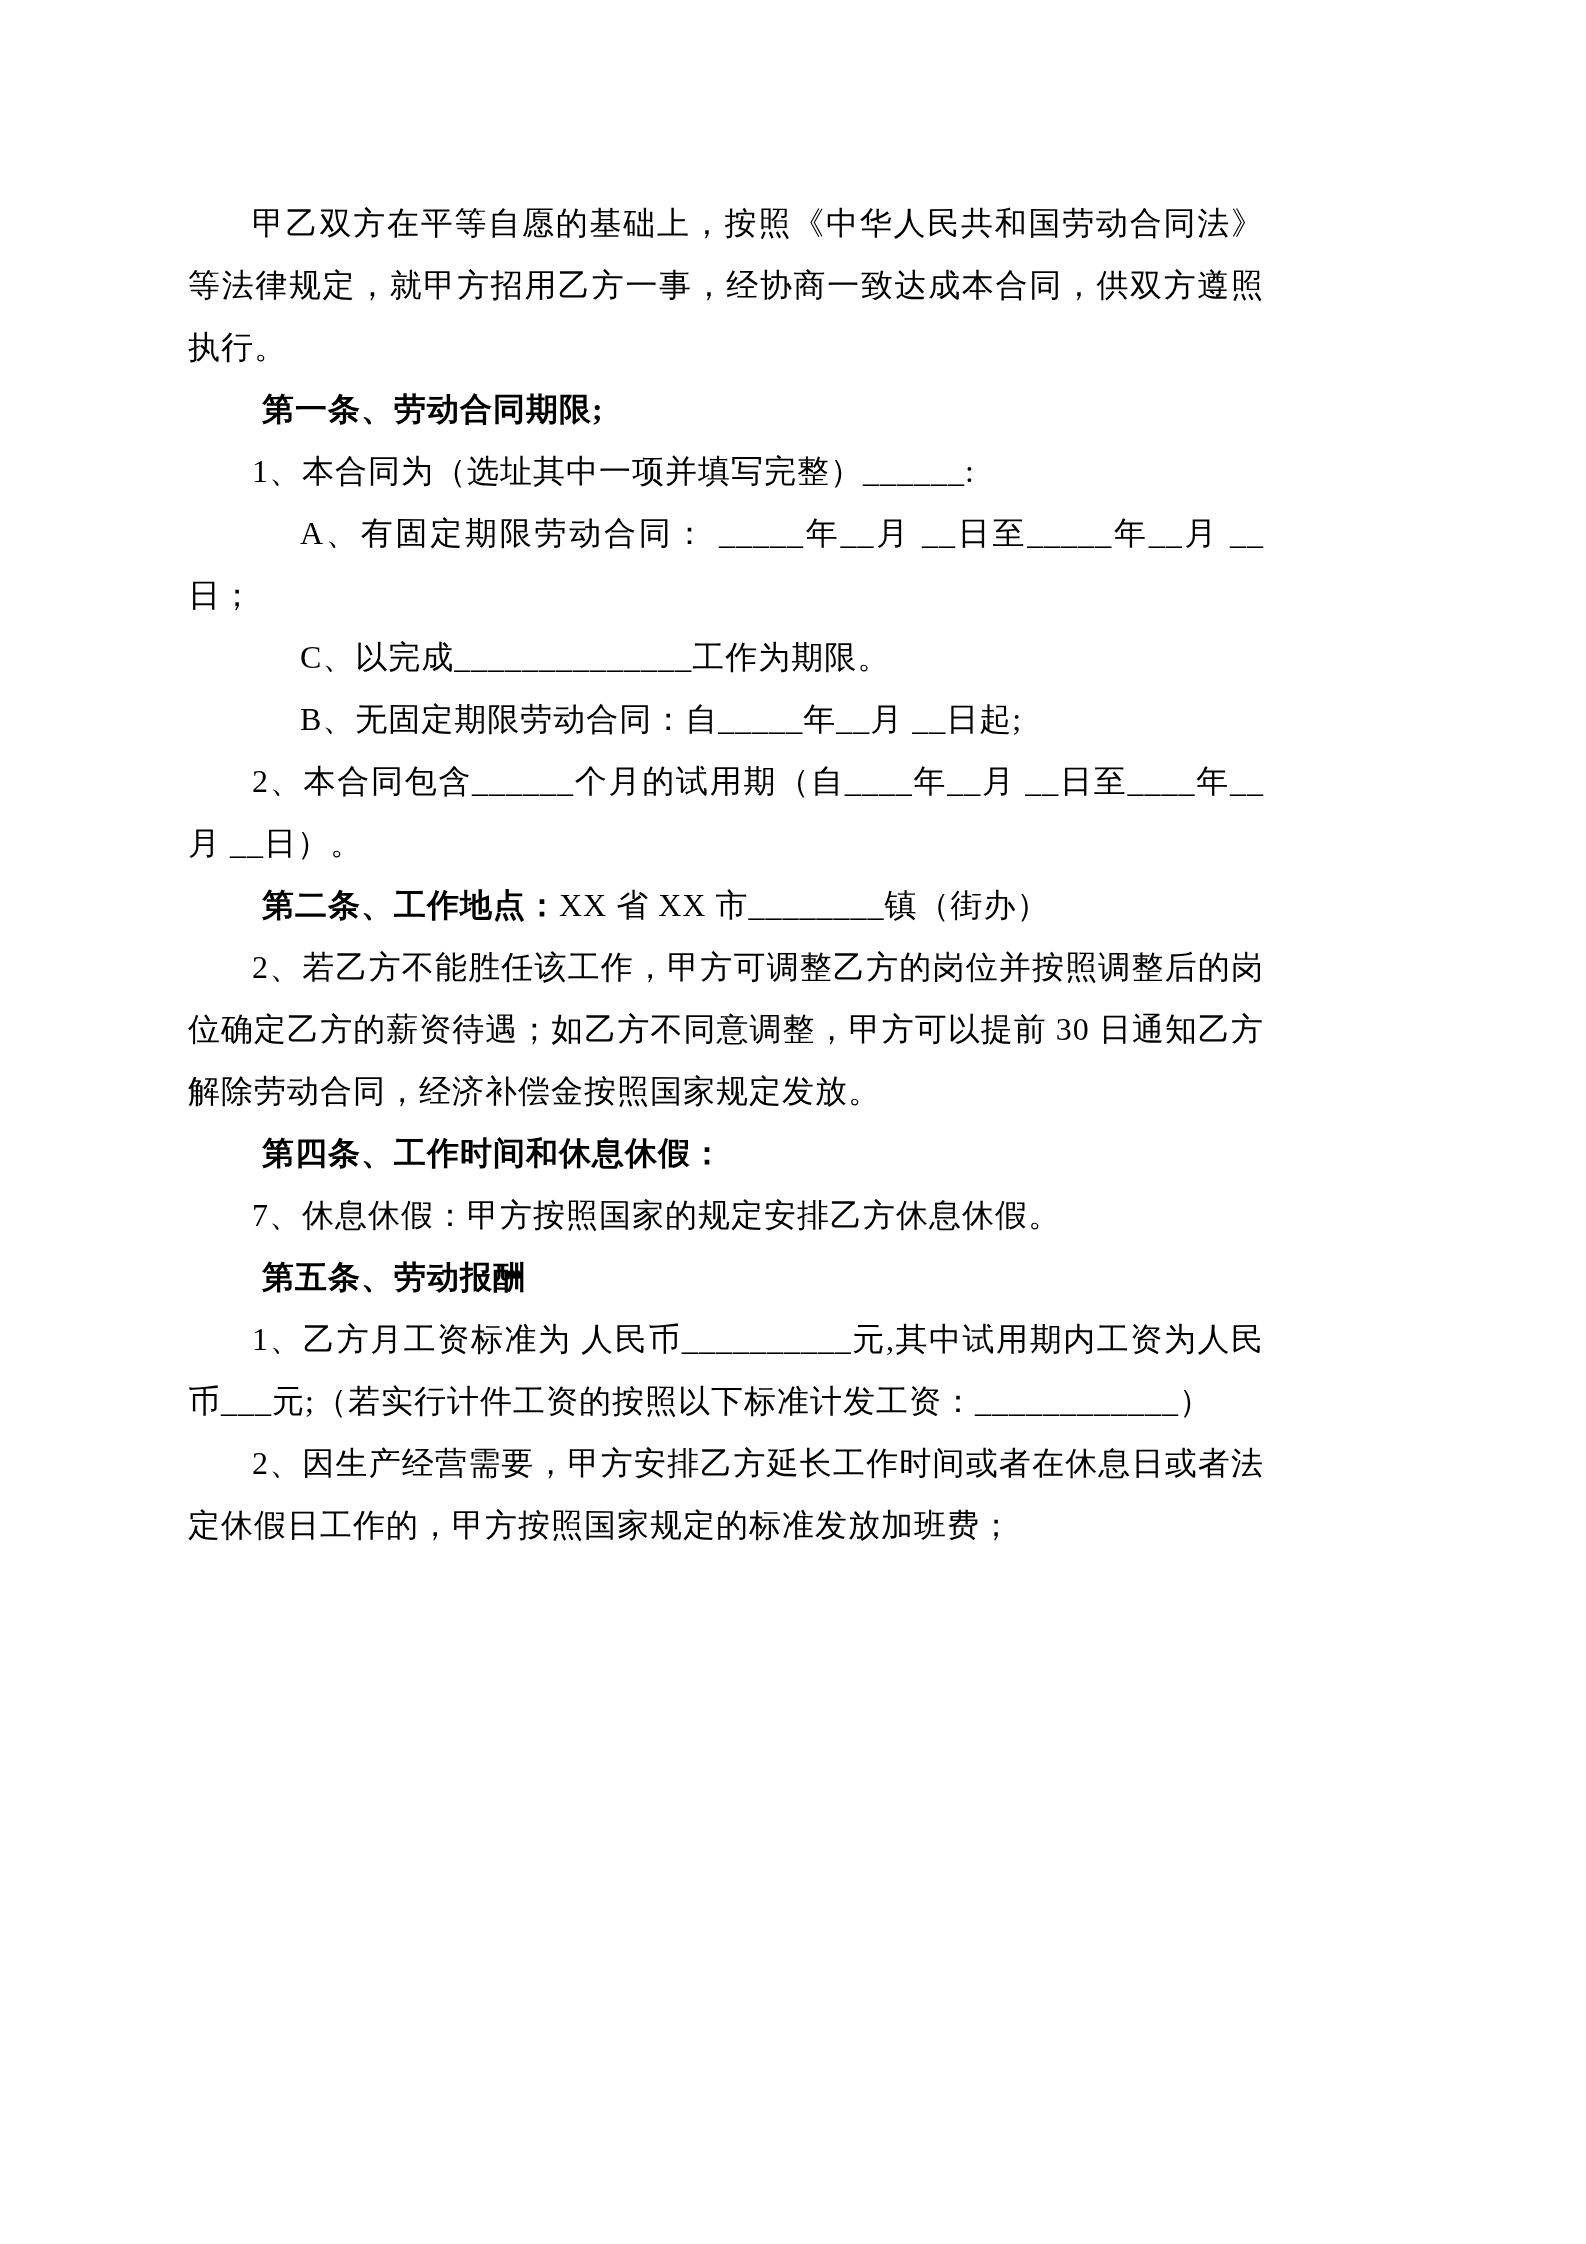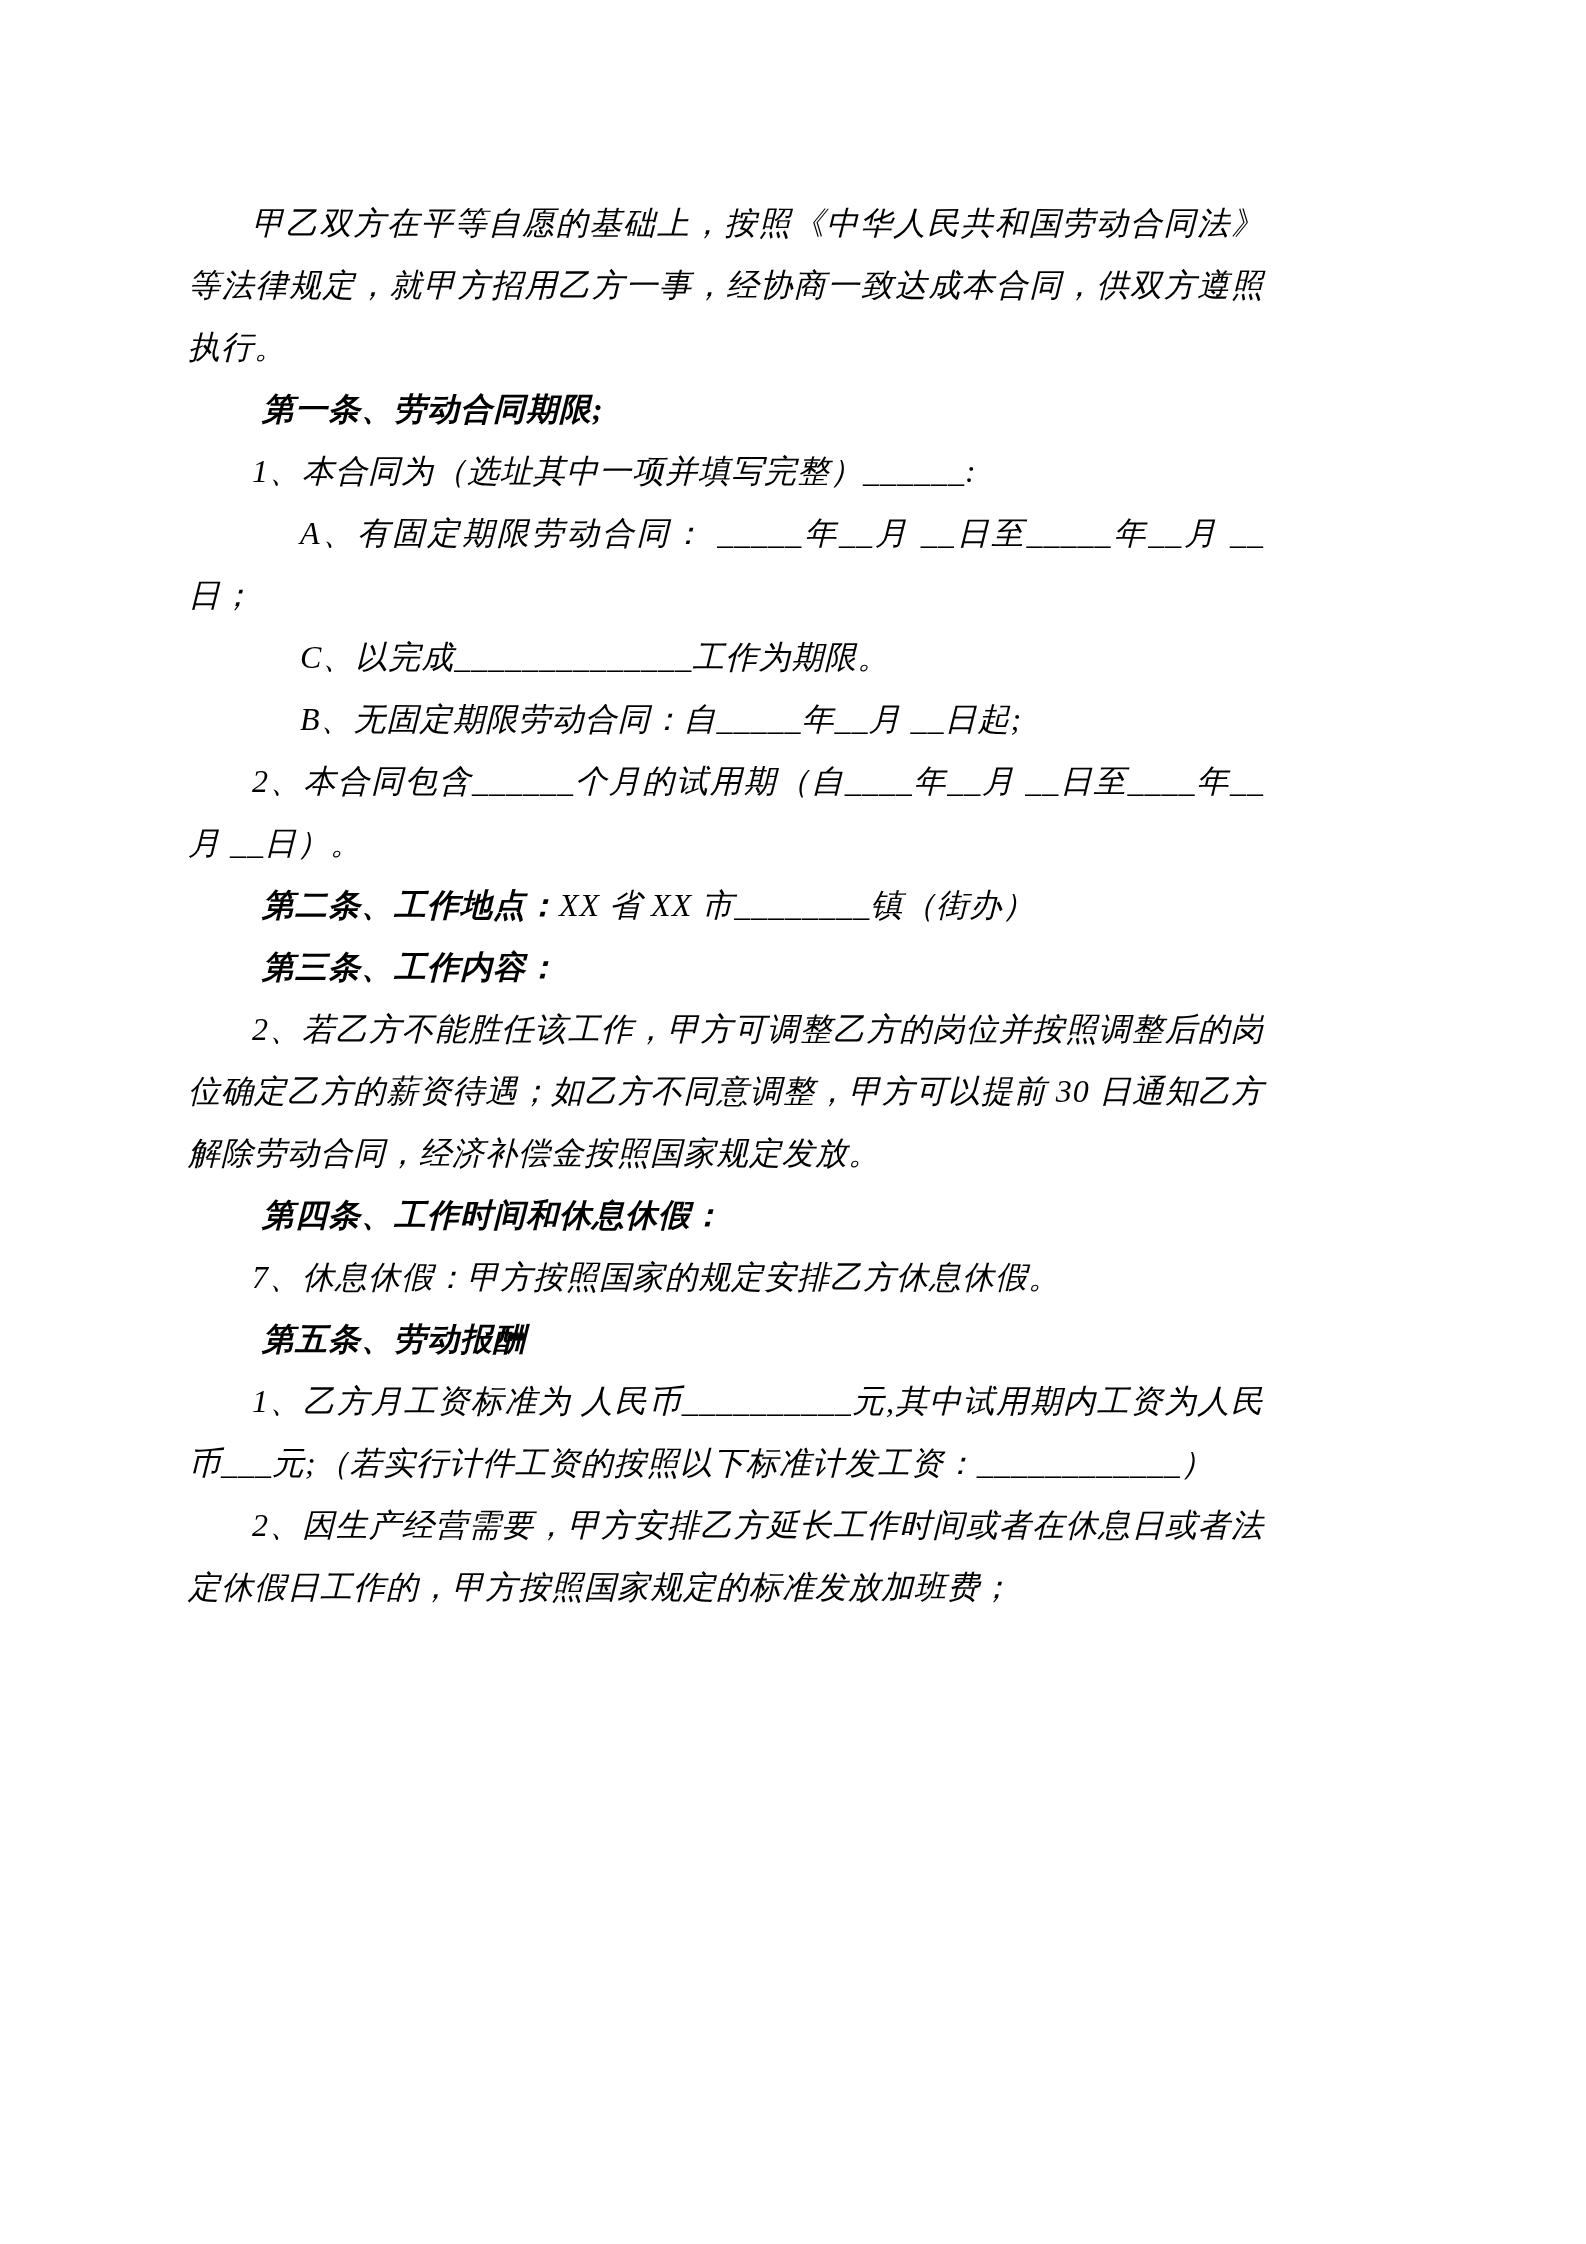--- a/index.html
+++ b/index.html
@@ -12,21 +12,20 @@
     box-sizing: border-box;
     width: 1430px;
     height: 2244px;
     background: #ffffff;
     color: #000000;
     padding: 192px 166px 12px 188px;
     font-family: "Liberation Serif", "DejaVu Serif", serif;
     font-size: 32px;
     line-height: 62px;
     overflow: hidden;
-    font-style: italic;
   }
   .doc p {
     margin: 0;
     padding: 0;
     text-align: justify;
     word-break: break-all;
   }
   .doc p.body   { text-indent: 2em; }
   .doc p.item   { text-indent: 2em; }
   .doc p.subitem{ text-indent: 3.5em; }
@@ -40,21 +39,20 @@
 <div class="page">
   <div class="doc" id="doc-body">
       <p class="body"><span>甲乙双方在平等自愿的基础上，按照《中华人民共和国劳动合同法》等法律规定，就甲方招用乙方一事，经协商一致达成本合同，供双方遵照执行。</span></p>
       <p class="heading"><span class="bold">第一条、劳动合同期限;</span></p>
       <p class="item"><span>1、本合同为（选址其中一项并填写完整）______:</span></p>
       <p class="subitem"><span>A、有固定期限劳动合同： _____年__月 __日至_____年__月 __日；</span></p>
       <p class="subitem"><span>C、以完成______________工作为期限。</span></p>
       <p class="subitem"><span>B、无固定期限劳动合同：自_____年__月 __日起;</span></p>
       <p class="item"><span>2、本合同包含______个月的试用期（自____年__月 __日至____年__月 __日）。</span></p>
       <p class="heading"><span class="bold">第二条、工作地点：</span><span>XX 省 XX 市________镇（街办）</span></p>
-      <p class="heading"><span class="bold">第三条、工作内容：</span></p>
       <p class="item"><span>2、若乙方不能胜任该工作，甲方可调整乙方的岗位并按照调整后的岗位确定乙方的薪资待遇；如乙方不同意调整，甲方可以提前 30 日通知乙方解除劳动合同，经济补偿金按照国家规定发放。</span></p>
       <p class="heading"><span class="bold">第四条、工作时间和休息休假：</span></p>
       <p class="item"><span>7、休息休假：甲方按照国家的规定安排乙方休息休假。</span></p>
       <p class="heading"><span class="bold">第五条、劳动报酬</span></p>
       <p class="item"><span>1、乙方月工资标准为 人民币__________元,其中试用期内工资为人民币___元;（若实行计件工资的按照以下标准计发工资：____________）</span></p>
       <p class="item"><span>2、因生产经营需要，甲方安排乙方延长工作时间或者在休息日或者法定休假日工作的，甲方按照国家规定的标准发放加班费；</span></p>
     </div>
 </div>
 
 </body></html>

